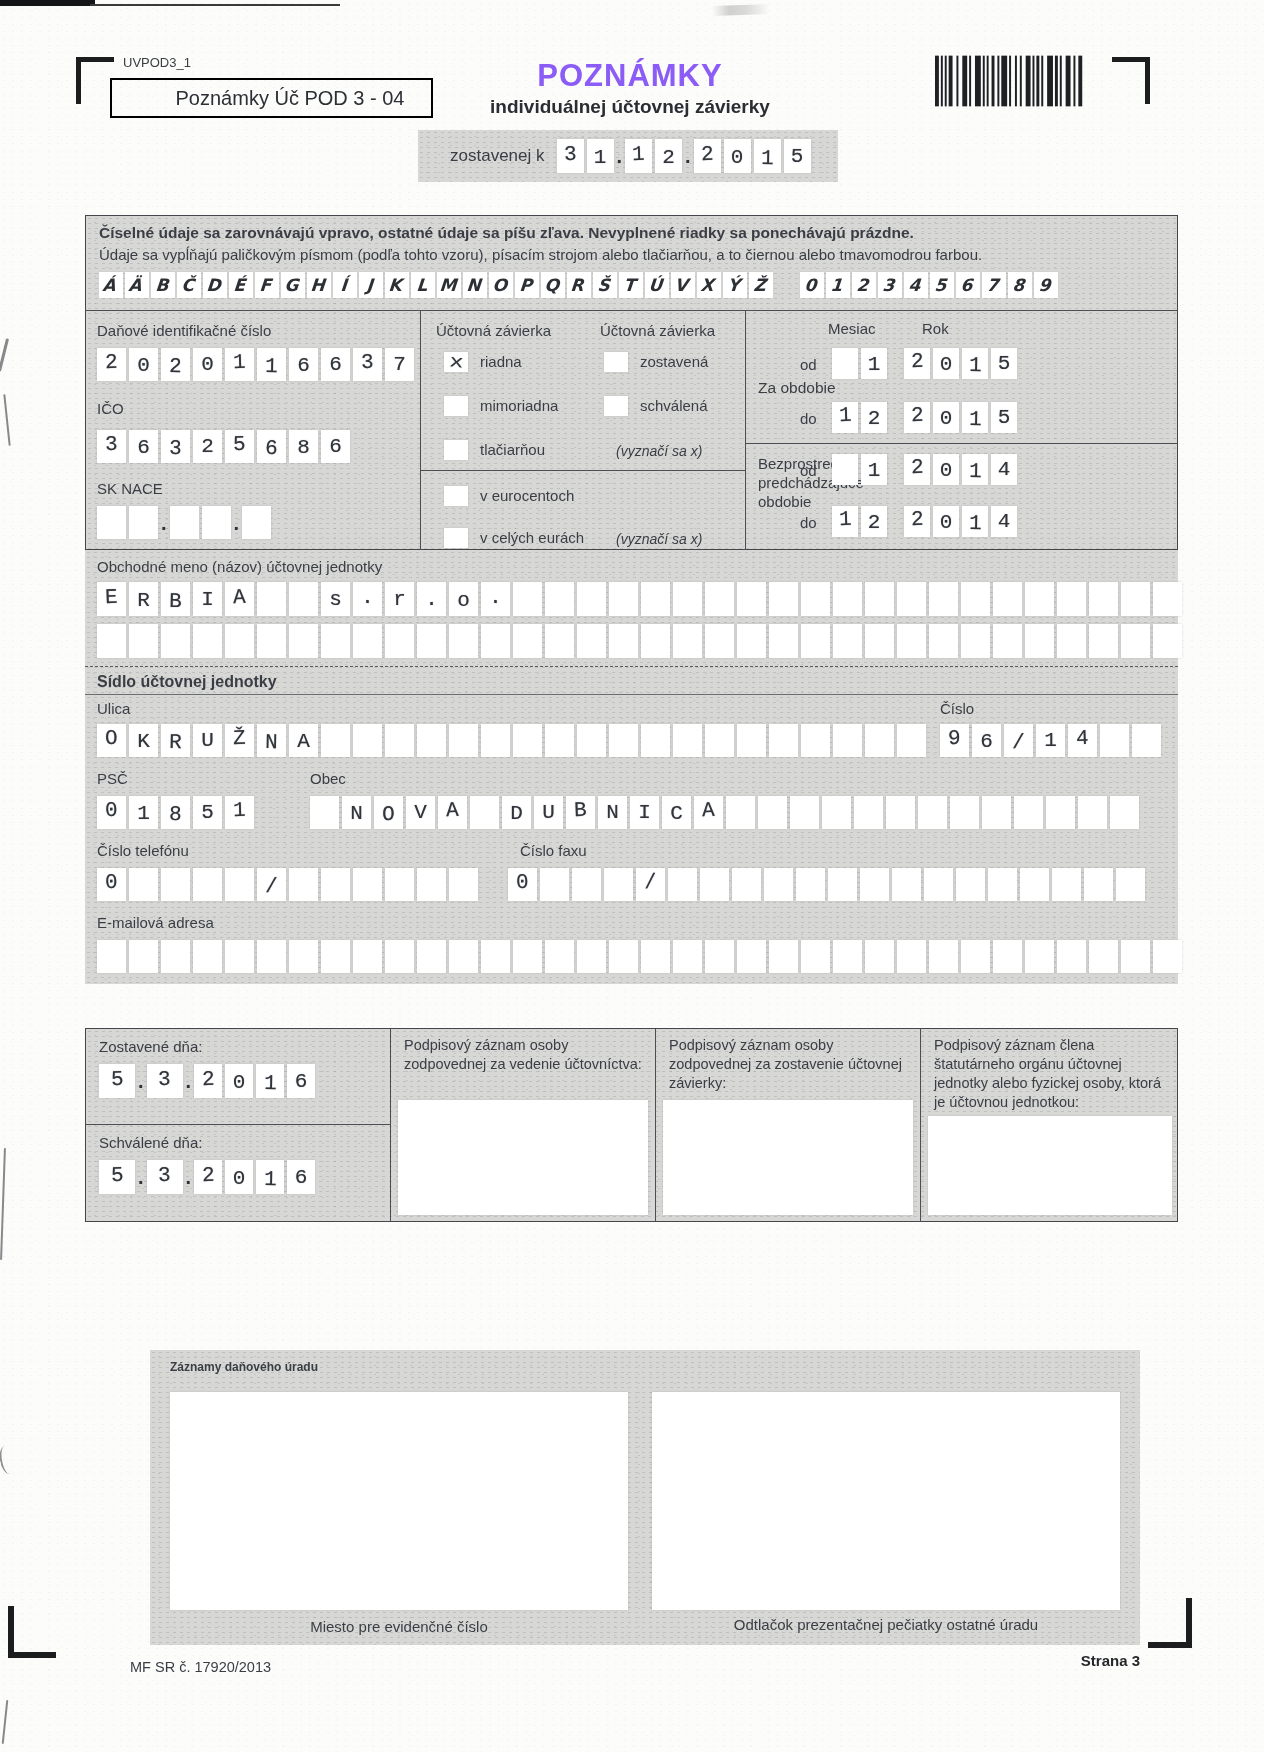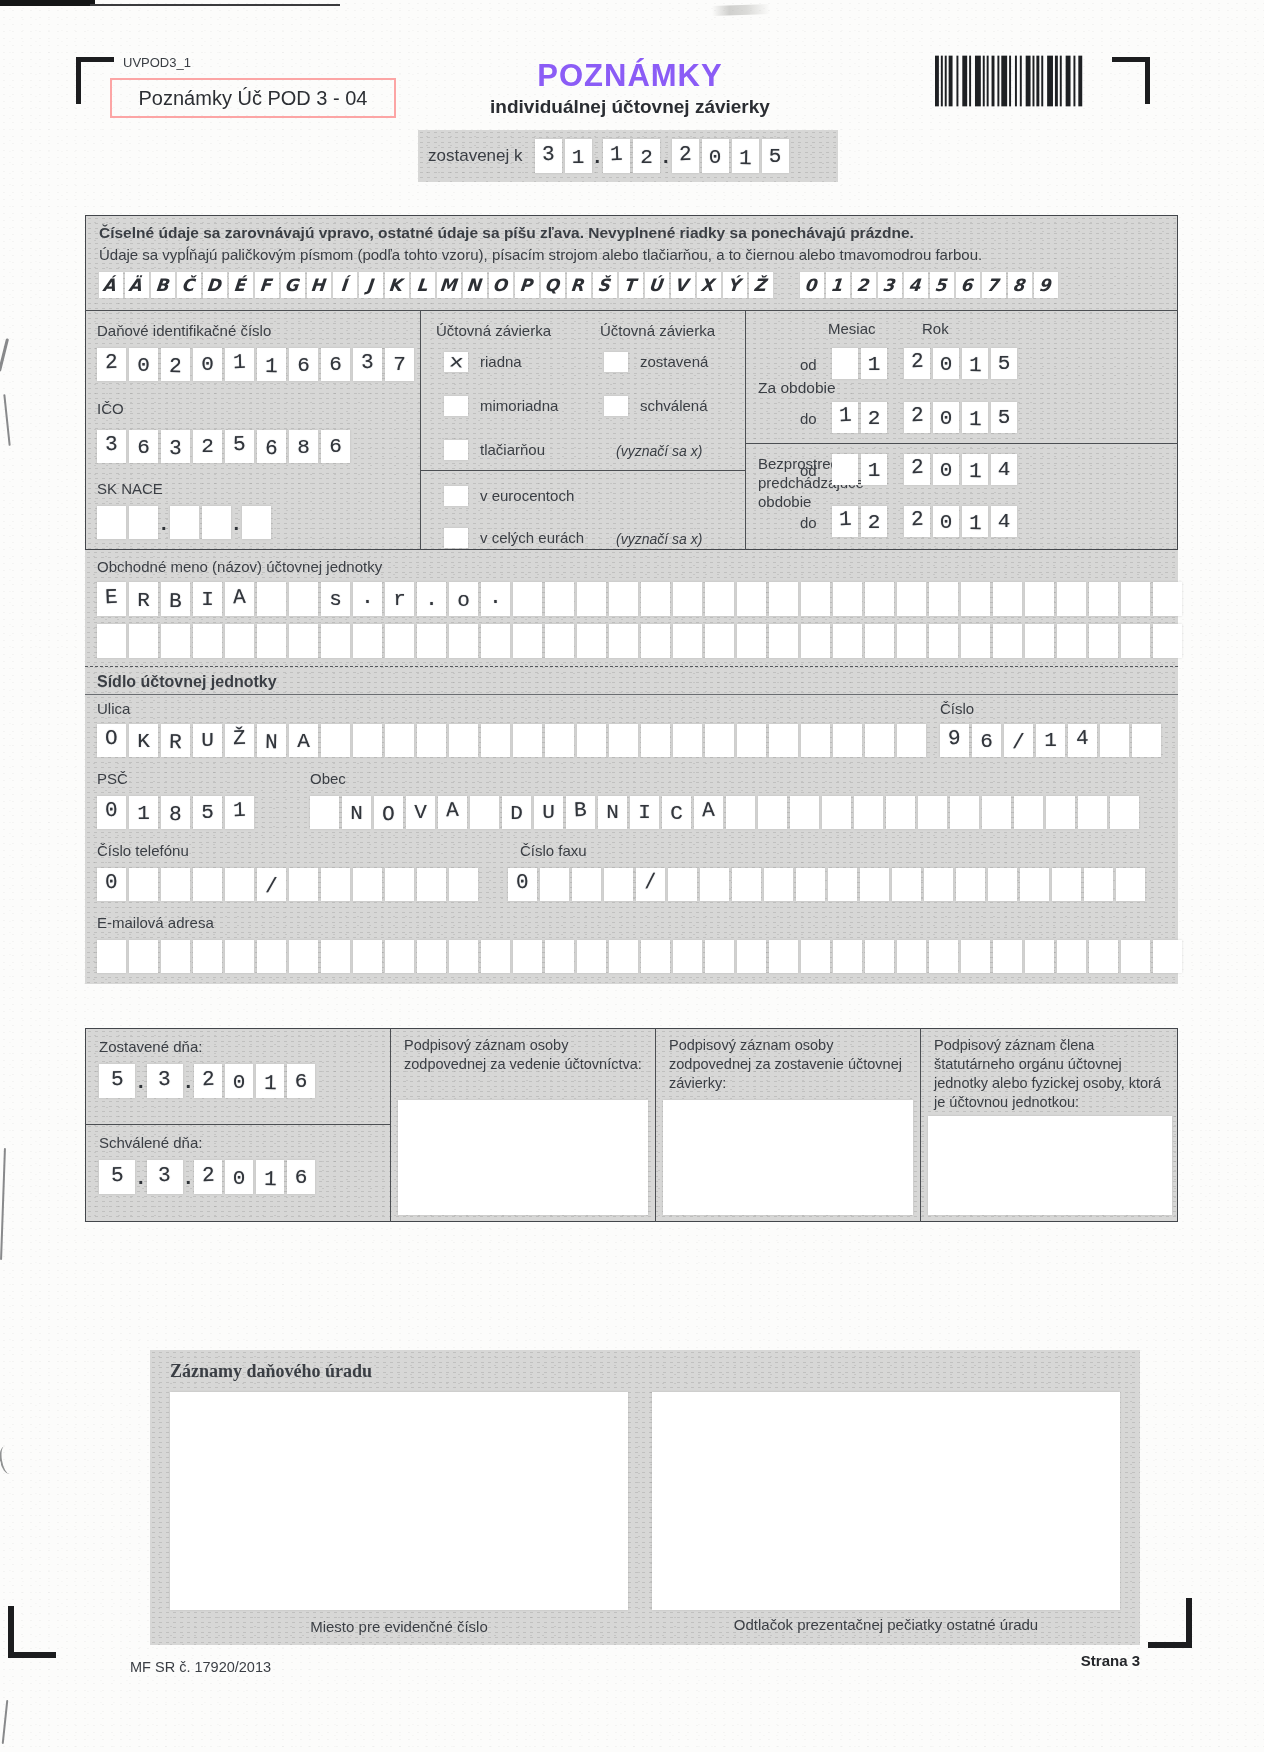--- a/index.html
+++ b/index.html
@@ -70,21 +70,21 @@
   <div class="corner" style="left:76px;top:57px;width:38px;height:5px;"></div>
   <div class="corner" style="left:76px;top:57px;width:5px;height:47px;"></div>
   <div class="corner" style="left:1112px;top:57px;width:38px;height:5px;"></div>
   <div class="corner" style="left:1145px;top:57px;width:5px;height:47px;"></div>
   <div class="corner" style="left:8px;top:1606px;width:6px;height:52px;"></div>
   <div class="corner" style="left:8px;top:1652px;width:48px;height:6px;"></div>
   <div class="corner" style="left:1186px;top:1598px;width:6px;height:50px;"></div>
   <div class="corner" style="left:1148px;top:1642px;width:44px;height:6px;"></div>
 
   <div class="abs lbl" style="left:123px;top:55px;font-size:13px;">UVPOD3_1</div>
-  <div class="abs" style="left:110px;top:78px;width:282px;height:36px;border:2px solid #fca5a5;display:flex;align-items:center;justify-content:center;">
+  <div class="abs" style="left:110px;top:78px;width:282px;height:36px;border:2px solid #000000;display:flex;align-items:center;justify-content:center;padding-left:37px;">
     <span class="lbl" style="font-size:20px;color:#2c2f34;">Poznámky Úč POD 3 - 04</span>
   </div>
   <div class="abs" style="left:350px;top:58px;width:560px;text-align:center;font-size:31px;font-weight:bold;letter-spacing:1px;color:#8b5cf6;">POZNÁMKY</div>
   <div class="abs" style="left:350px;top:96px;width:560px;text-align:center;font-size:19px;font-weight:bold;color:#2a2d32;">individuálnej účtovnej závierky</div>
 
   <div class="abs" style="left:935px;top:55px;width:156px;height:52px;">
     <svg width="156" height="52" viewBox="0 0 160 52" xmlns="http://www.w3.org/2000/svg">
       <g fill="#1e2023">
         <rect x="0" y="0" width="4" height="52"></rect>
           <rect x="6" y="0" width="2" height="52"></rect>
@@ -109,21 +109,21 @@
         <rect x="115" y="0" width="6" height="52"></rect>
           <rect x="123" y="0" width="3" height="52"></rect>
         <rect x="128" y="0" width="2" height="52"></rect>
           <rect x="134" y="0" width="5" height="52"></rect>
         <rect x="142" y="0" width="2" height="52"></rect>
           <rect x="147" y="0" width="4" height="52"></rect>
       </g>
     </svg>
   </div>
 
-  <div class="abs shade" style="left:418px;top:130px;width:420px;height:52px;display:flex;align-items:center;padding-left:10px;box-sizing:border-box;">
+  <div class="abs shade" style="left:418px;top:130px;width:420px;height:52px;display:flex;align-items:center;padding-left:32px;box-sizing:border-box;">
     <span class="lbl" style="font-size:17px;margin-right:12px;">zostavenej k</span>
     <span class="cells" style="--cw:27px;--chh:34px;">
         <span class="cell">
           <span class="ch">3</span>
         </span>
         <span class="cell">
           <span class="ch">1</span>
         </span>
       </span>
     <span class="dotsep">.</span>
@@ -1203,21 +1203,21 @@
   <div class="abs sigtext" style="left:404px;top:1036px;width:240px;">Podpisový záznam osoby zodpovednej za vedenie účtovníctva:</div>
   <div class="abs sigwhite" style="left:398px;top:1100px;width:250px;height:115px;"></div>
 
   <div class="abs sigtext" style="left:669px;top:1036px;width:240px;">Podpisový záznam osoby zodpovednej za zostavenie účtovnej závierky:</div>
   <div class="abs sigwhite" style="left:663px;top:1100px;width:250px;height:115px;"></div>
 
   <div class="abs sigtext" style="left:934px;top:1036px;width:238px;">Podpisový záznam člena štatutárneho orgánu účtovnej jednotky alebo fyzickej osoby, ktorá je účtovnou jednotkou:</div>
   <div class="abs sigwhite" style="left:928px;top:1116px;width:244px;height:99px;"></div>
 
   <div class="abs shade" style="left:150px;top:1350px;width:990px;height:295px;"></div>
-  <div class="abs lbl b" style="left:170px;top:1360px;font-size:18px;font-family:Liberation Serif, serif;">Záznamy daňového úradu</div>
+  <div class="abs lbl b" style="left:170px;top:1360px;font-size:12px;">Záznamy daňového úradu</div>
   <div class="abs sigwhite" style="left:170px;top:1392px;width:458px;height:218px;"></div>
   <div class="abs sigwhite" style="left:652px;top:1392px;width:468px;height:218px;"></div>
   <div class="abs lbl" style="left:170px;top:1618px;width:458px;text-align:center;">Miesto pre evidenčné číslo</div>
   <div class="abs lbl" style="left:652px;top:1616px;width:468px;text-align:center;">Odtlačok prezentačnej pečiatky ostatné úradu</div>
 
   <div class="abs lbl" style="left:130px;top:1658px;font-size:14.5px;">MF SR č. 17920/2013</div>
   <div class="abs lbl b" style="left:1060px;top:1652px;width:80px;text-align:right;font-size:15px;color:#25272b;">Strana 3</div>
 
 </div>
 

